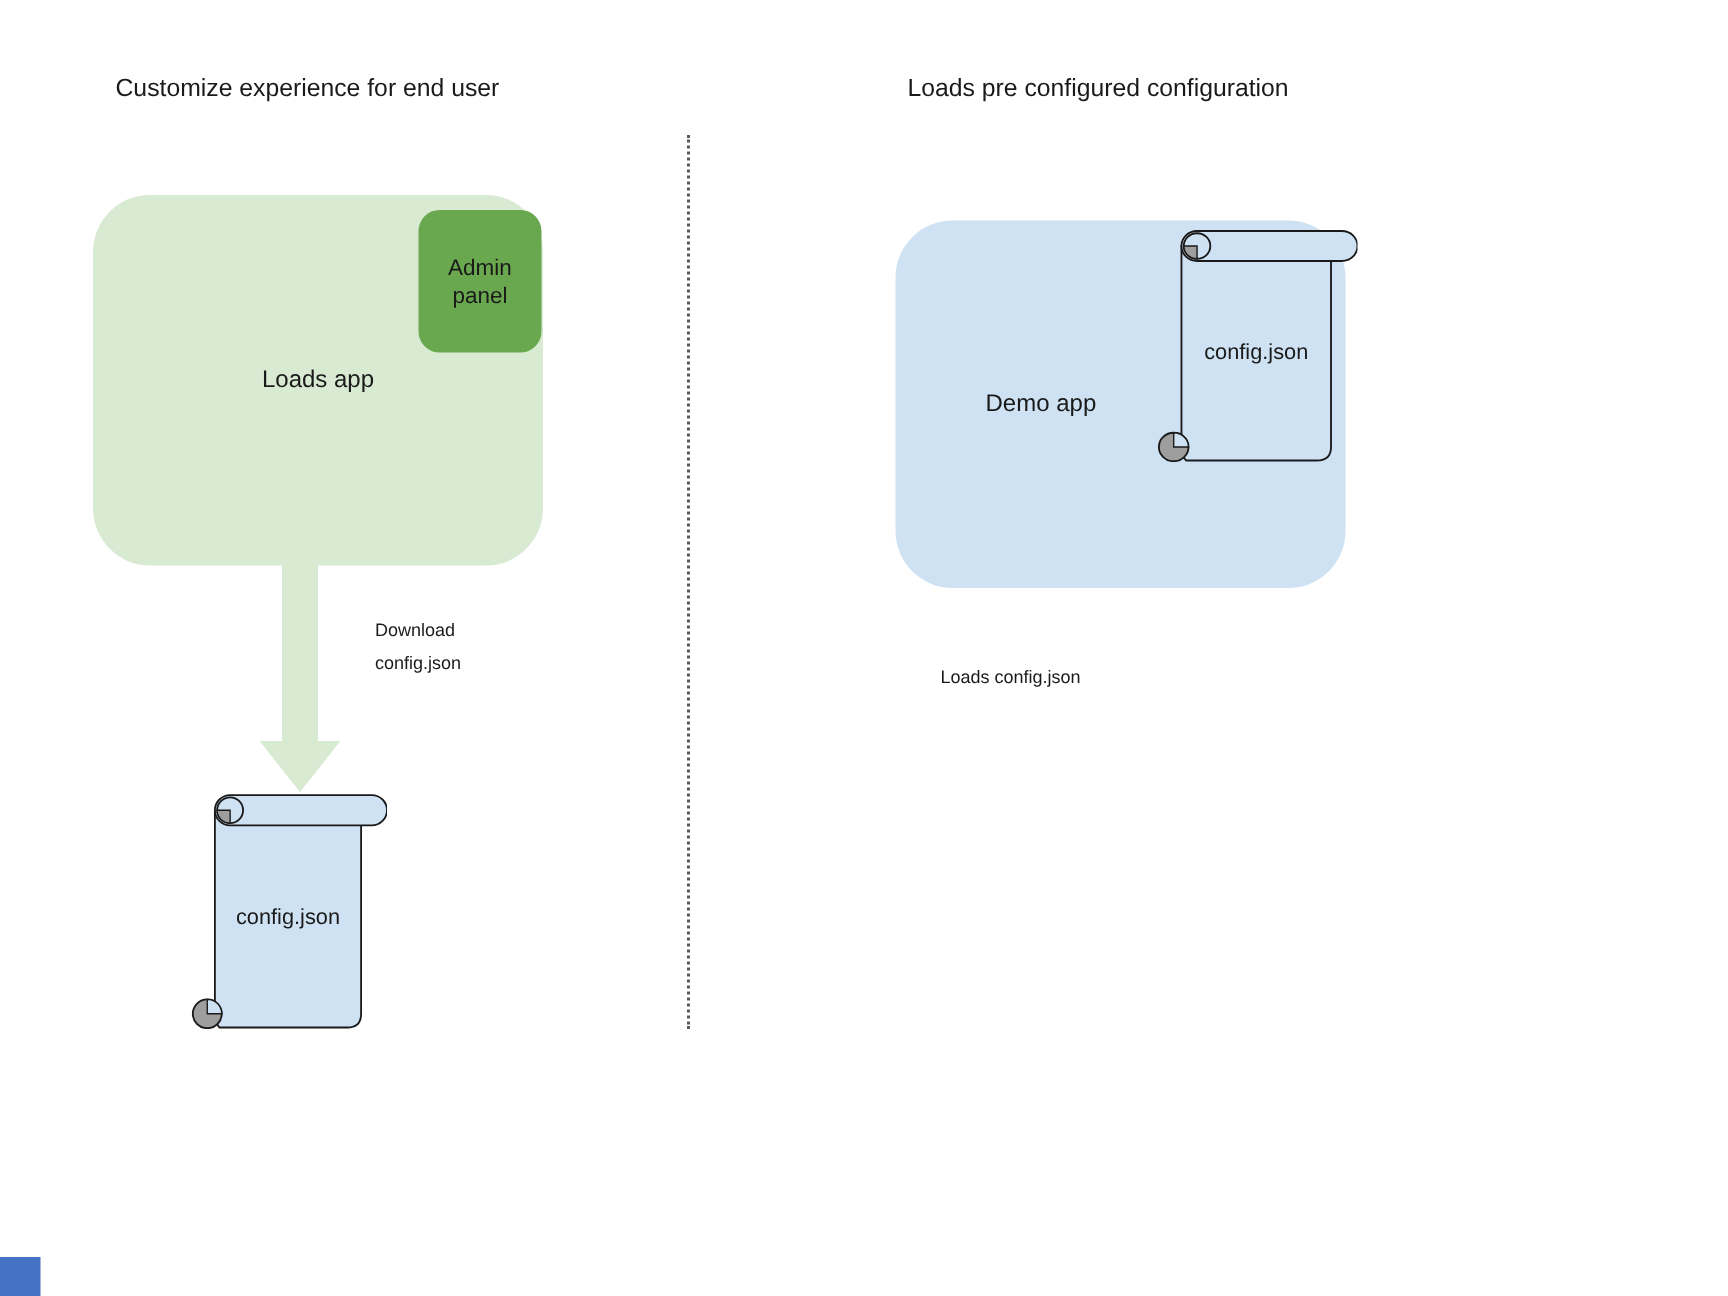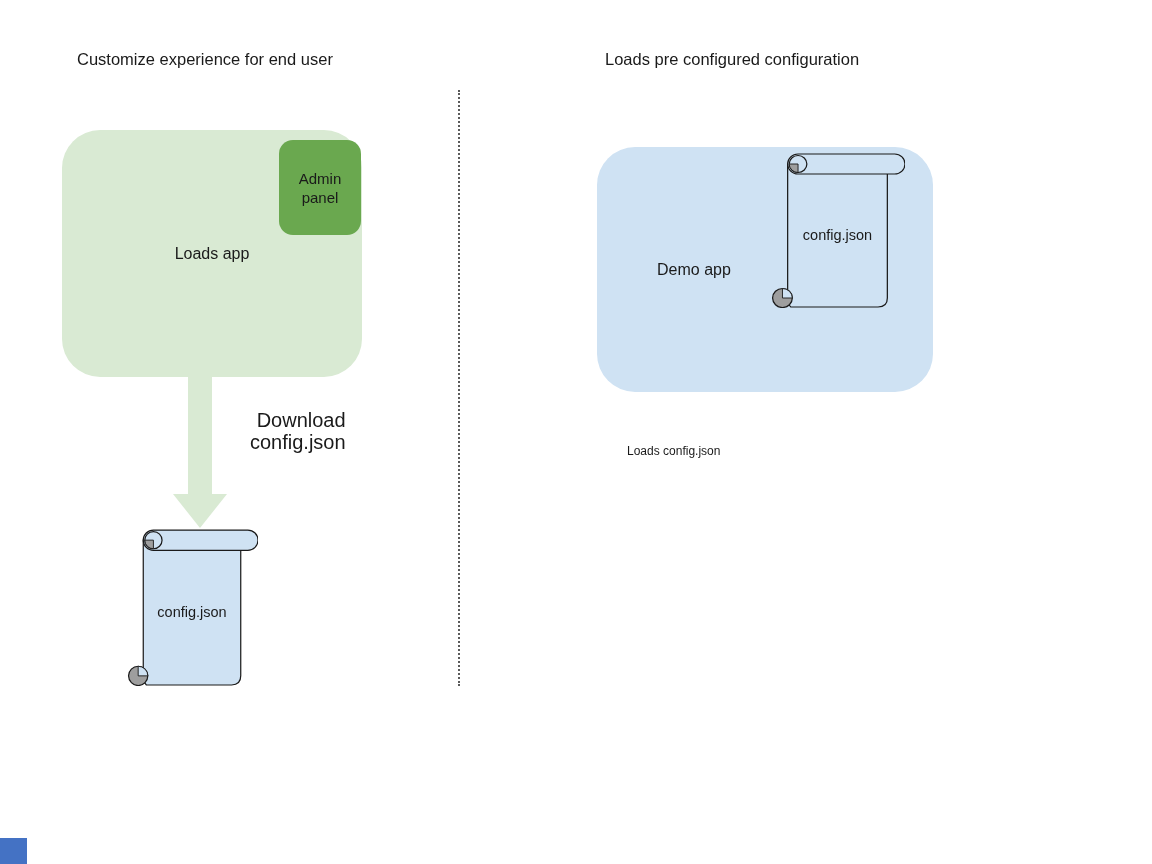--- a/index.html
+++ b/index.html
@@ -65,30 +65,29 @@
   }
 
   .down-arrow {
     position: absolute;
     left: 166px; top: 376px;
     width: 68px; height: 153px;
   }
   .download-label {
     position: absolute;
     left: 250px; top: 409px;
-    font-size: 20px;
+    font-size: 12px;
     line-height: 22px;
     white-space: pre-line;
-    text-align: right;
   }
 
   .demo-app-box {
     position: absolute;
     left: 597px; top: 147px;
-    width: 336px; height: 245px;
+    width: 300px; height: 245px;
     background: #cfe2f3;
     border-radius: 38px;
   }
   .demo-label {
     position: absolute;
     left: 60px; top: 113px;
     font-size: 16px;
     line-height: 20px;
     white-space: nowrap;
   }

